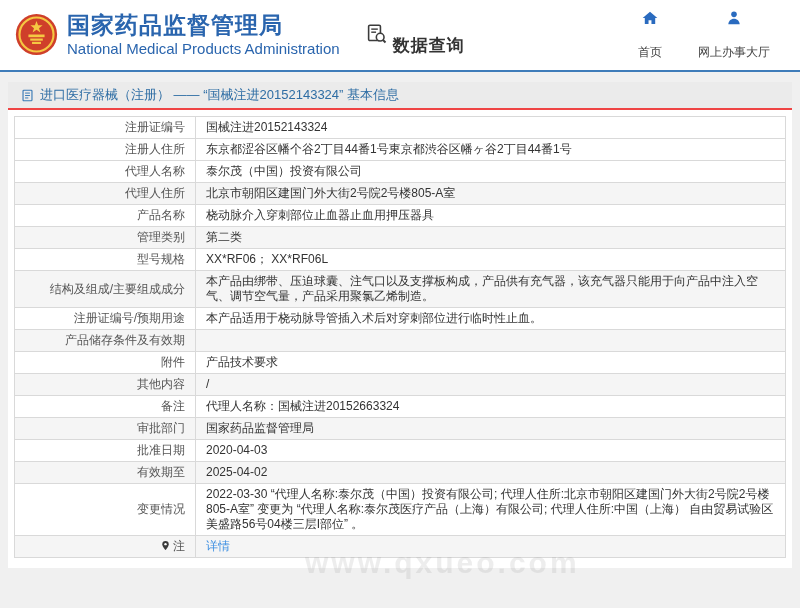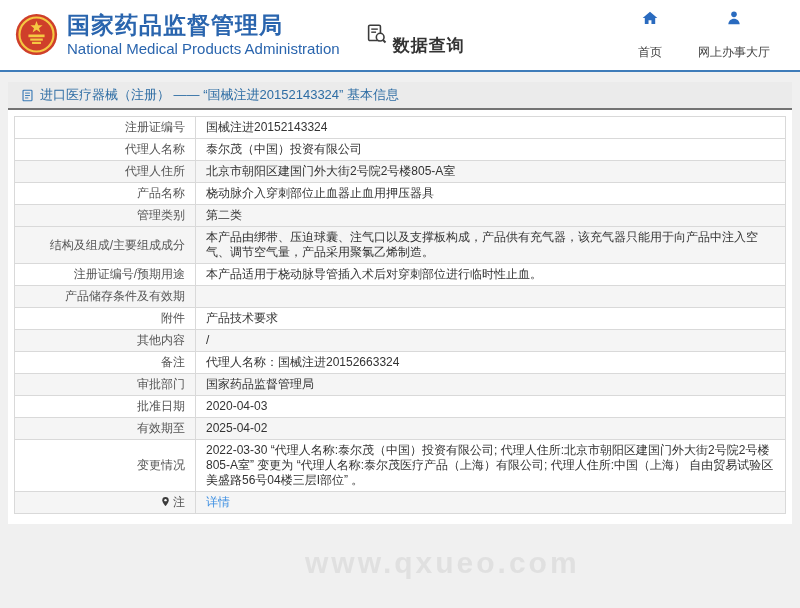--- a/index.html
+++ b/index.html
@@ -24,21 +24,21 @@
   .section { display:flex; align-items:center; gap:6px; margin-left:26px; cursor:pointer; }
   .dq-label { font-size:17px; color:#333; font-weight:600; letter-spacing:1px;margin-top:20px; }
   .top-nav { margin-left:auto; display:flex; gap:36px; }
   .nav-item { display:flex; flex-direction:column; align-items:center; gap:18px; cursor:pointer; text-decoration:none; }
   .nav-icon svg { width:16px; height:16px; display:block; }
   .nav-label { font-size:12px; color:#444; }
   
   .panel { margin:10px 8px 0; background:#ffffff; padding-bottom:4px; }
   .breadcrumb {
     height:28px; background:#ebebeb;
-    border-bottom:2px solid #737373;
+    border-bottom:2px solid #ef4444;
     display:flex; align-items:center; gap:6px; padding:0 13px;
   }
   .bc-icon svg { display:block; }
   .bc-text { color:#2e6da4; font-size:13px; }
   
   .info-table {
     width:calc(100% - 12px); margin:6px;
     border-collapse:collapse; font-size:12px; table-layout:fixed;
   }
   .info-table td { border:1px solid #d9d9d9; padding:3px 10px; line-height:15px; word-break:break-all; }
@@ -124,34 +124,42 @@
     <span class="bc-text">进口医疗器械（注册） —— “国械注进20152143324” 基本信息</span>
   </div>
 
   <table class="info-table">
     <tbody>
         <tr class="odd">
           <td class="cell-label">注册证编号</td>
           <td class="cell-value">国械注进20152143324</td>
         </tr>
         <tr class="odd">
+          <td class="cell-label">注册人住所</td>
+          <td class="cell-value">东京都涩谷区幡个谷2丁目44番1号東京都渋谷区幡ヶ谷2丁目44番1号</td>
+        </tr>
+        <tr class="odd">
           <td class="cell-label">代理人名称</td>
           <td class="cell-value">泰尔茂（中国）投资有限公司</td>
         </tr>
         <tr class="even">
           <td class="cell-label">代理人住所</td>
           <td class="cell-value">北京市朝阳区建国门外大街2号院2号楼805-A室</td>
         </tr>
         <tr class="odd">
           <td class="cell-label">产品名称</td>
           <td class="cell-value">桡动脉介入穿刺部位止血器止血用押压器具</td>
         </tr>
         <tr class="even">
           <td class="cell-label">管理类别</td>
           <td class="cell-value">第二类</td>
+        </tr>
+        <tr class="odd">
+          <td class="cell-label">型号规格</td>
+          <td class="cell-value">XX*RF06； XX*RF06L</td>
         </tr>
         <tr class="even">
           <td class="cell-label">结构及组成/主要组成成分</td>
           <td class="cell-value">本产品由绑带、压迫球囊、注气口以及支撑板构成，产品供有充气器，该充气器只能用于向产品中注入空气、调节空气量，产品采用聚氯乙烯制造。</td>
         </tr>
         <tr class="odd">
           <td class="cell-label">注册证编号/预期用途</td>
           <td class="cell-value">本产品适用于桡动脉导管插入术后对穿刺部位进行临时性止血。</td>
         </tr>
         <tr class="even">

